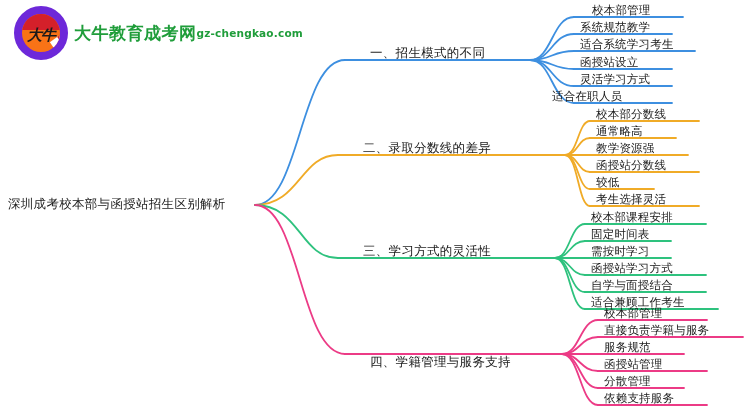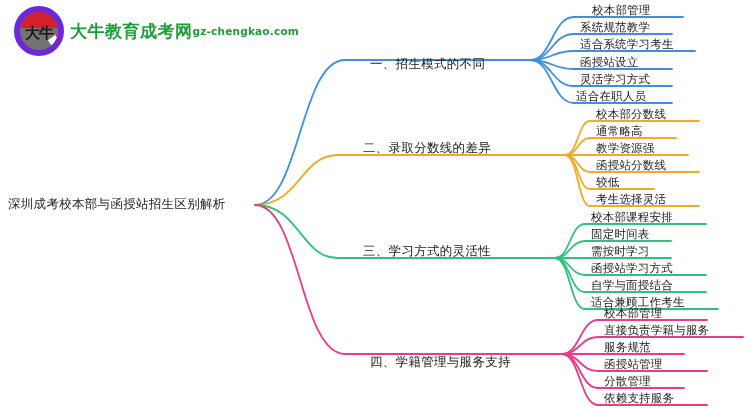--- a/index.html
+++ b/index.html
@@ -9,23 +9,23 @@
     font-family:"DejaVu Sans","Liberation Sans",sans-serif;
     overflow:hidden;position:relative;
   }
   #mindmap-root{position:absolute;inset:0;}
   svg.wires{position:absolute;left:0;top:0;width:750px;height:410px;pointer-events:none;}
 
   
   .logo-block{position:absolute;left:14px;top:6px;display:flex;align-items:center;gap:6px;}
   .logo-badge{
     position:relative;width:38px;height:38px;border-radius:50%;
-    background:#737373;border:6px solid #6d28d9;
+    background:#f97316;border:8px solid #6d28d9;
     display:flex;align-items:center;justify-content:center;
-    overflow:hidden;flex:0 0 auto;
+    overflow:hidden;flex:0 0 auto;font-style:italic;
   }
   .logo-badge .cap{
     position:absolute;top:-1px;left:-1px;width:40px;height:17px;
     background:#d4202a;border-radius:20px 20px 0 0;
   }
   .logo-badge .tail{
     position:absolute;right:-3px;bottom:3px;width:9px;height:9px;
     background:#fff;border-right:2px solid #d4202a;border-bottom:2px solid #d4202a;
     transform:rotate(-35deg);
   }
@@ -140,31 +140,31 @@
       <span class="bt">大牛</span>
     </div>
     <div class="logo-text">
       <span class="logo-title">大牛教育成考网</span>
       <span class="logo-sub">gz-chengkao.com</span>
     </div>
   </div>
 
   <div class="center-node">深圳成考校本部与函授站招生区别解析</div>
 
-  <div class="branch-label" style="left:370px;top:56px;">一、招生模式的不同</div>
+  <div class="branch-label" style="left:370px;top:45px;">一、招生模式的不同</div>
   <div class="branch-label" style="left:363px;top:140px;">二、录取分数线的差异</div>
   <div class="branch-label" style="left:363px;top:243px;">三、学习方式的灵活性</div>
   <div class="branch-label" style="left:370px;top:354px;">四、学籍管理与服务支持</div>
 
   <div class="leaf-label" style="left:592px;top:3px;">校本部管理</div>
   <div class="leaf-label" style="left:580px;top:20px;">系统规范教学</div>
   <div class="leaf-label" style="left:580px;top:37px;">适合系统学习考生</div>
   <div class="leaf-label" style="left:580px;top:55px;">函授站设立</div>
   <div class="leaf-label" style="left:580px;top:72px;">灵活学习方式</div>
-  <div class="leaf-label" style="left:576px;top:89px;">适合在职人员</div>
+  <div class="leaf-label" style="left:552px;top:89px;">适合在职人员</div>
 
   <div class="leaf-label" style="left:596px;top:107px;">校本部分数线</div>
   <div class="leaf-label" style="left:596px;top:124px;">通常略高</div>
   <div class="leaf-label" style="left:596px;top:141px;">教学资源强</div>
   <div class="leaf-label" style="left:596px;top:158px;">函授站分数线</div>
   <div class="leaf-label" style="left:596px;top:175px;">较低</div>
   <div class="leaf-label" style="left:596px;top:192px;">考生选择灵活</div>
 
   <div class="leaf-label" style="left:591px;top:210px;">校本部课程安排</div>
   <div class="leaf-label" style="left:591px;top:227px;">固定时间表</div>

